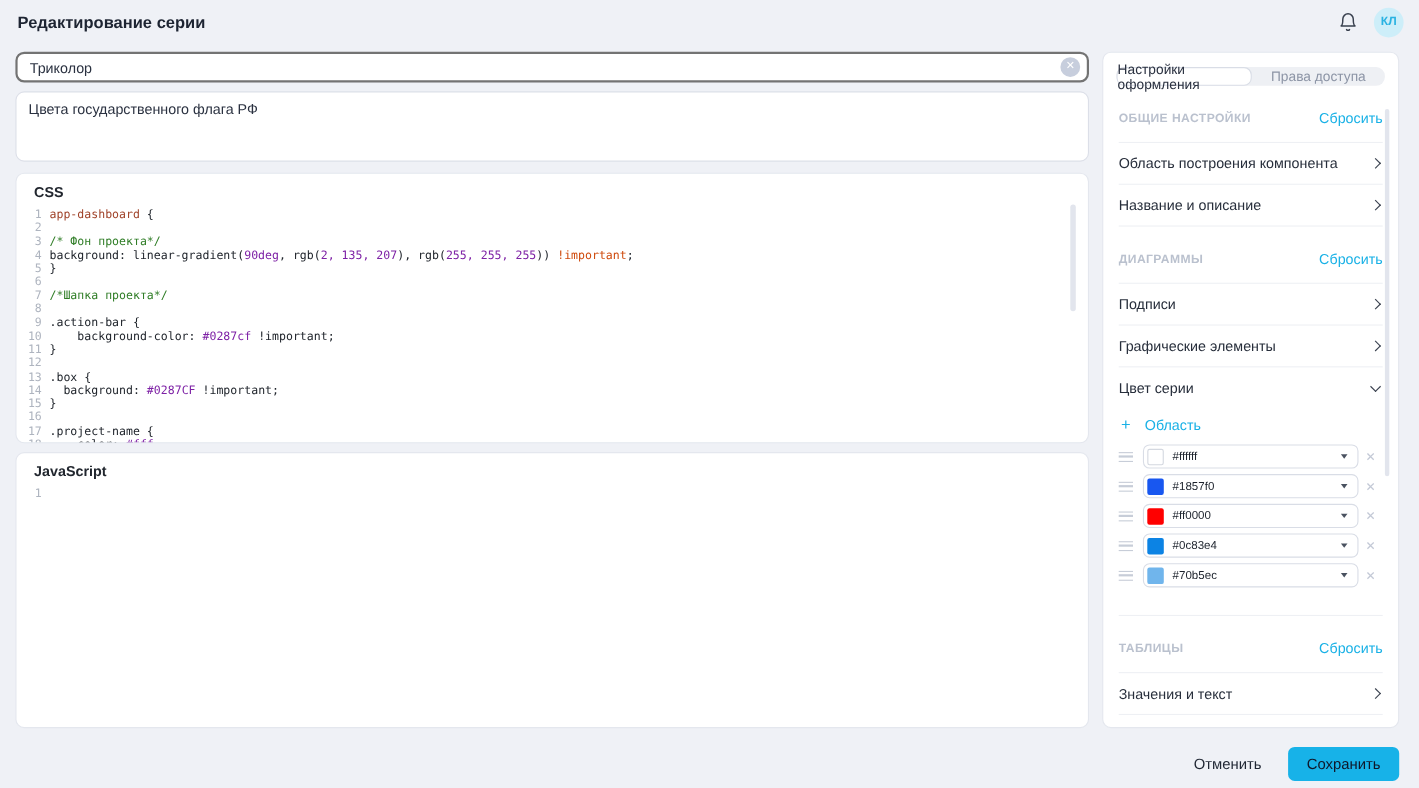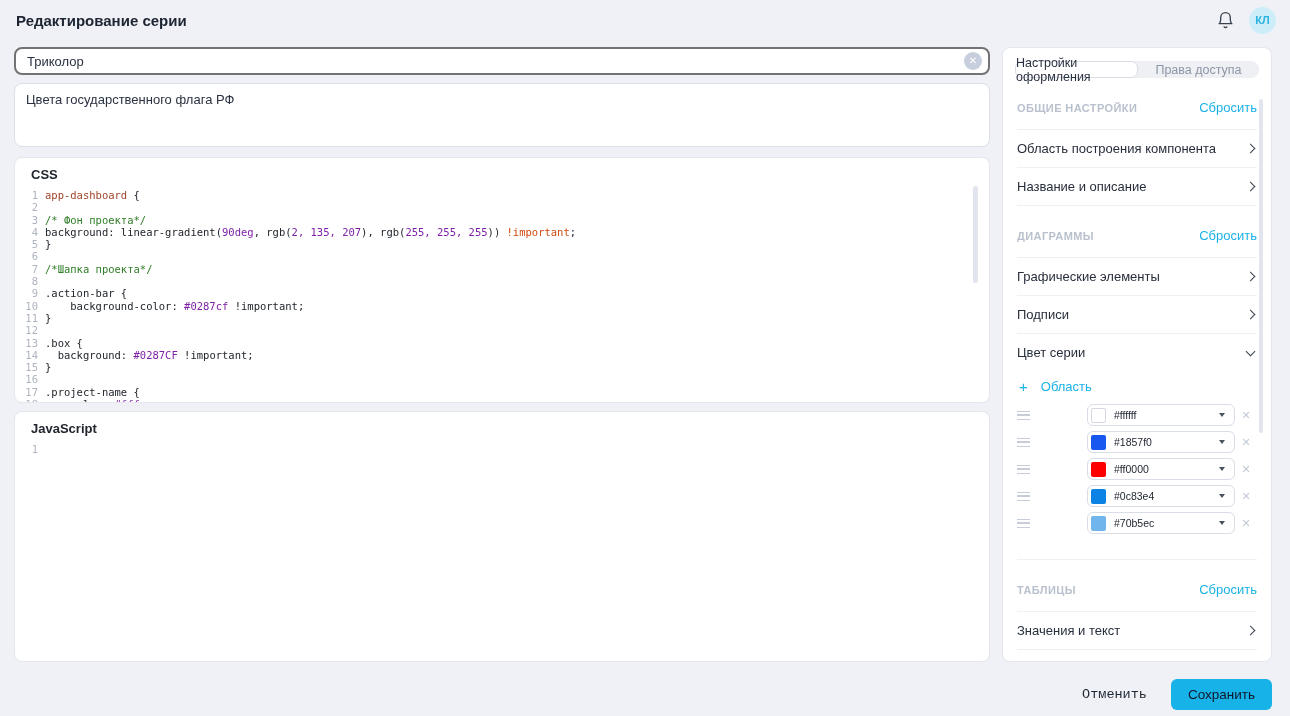--- a/index.html
+++ b/index.html
@@ -68,33 +68,33 @@
   .chev.right { transform:rotate(-45deg); }
   .chev.down  { transform:rotate(45deg); margin-top:-3px; }
   .add-row { display:flex; align-items:center; padding:6px 0 9px 2px; color:#19b1e6; cursor:pointer; }
   .add-plus { font-size:15px; margin-right:13px; }
   .add-lbl { font-size:13px; }
   .c-row { display:flex; align-items:center; margin-bottom:5px; height:22px; }
   .drag { width:13px; height:9px; border-top:1.5px solid #c7cdd8; border-bottom:1.5px solid #c7cdd8;
           position:relative; flex:none; margin-right:9px; cursor:grab; }
   .drag::after { content:""; position:absolute; left:0; right:0; top:2.8px; height:1.5px; background:#c7cdd8; }
   .c-select { flex:1; height:22px; border:1px solid #d9dde6; border-radius:6px; display:flex;
-              align-items:center; padding:0 9px 0 3px; cursor:pointer; background:#fff;margin-left:48px; }
+              align-items:center; padding:0 9px 0 3px; cursor:pointer; background:#fff; }
   .swatch { width:15px; height:15px; border-radius:2px; flex:none; }
   .swatch.light { border:1px solid #d4d8e0; }
   .c-hex { font-size:10.5px; color:#1c222c; margin-left:8px; flex:1; }
   .caret { width:0; height:0; border-left:3.5px solid transparent; border-right:3.5px solid transparent;
            border-top:4.5px solid #4a5260; flex:none; }
   .x-btn { width:22px; text-align:center; color:#c3c9d6; font-size:11px; flex:none; cursor:pointer; }
   .sp-row { height:21px; border-bottom:1px solid #eef0f4; }
   .side-scroll { right:8px; top:51px; width:4px; height:334px; }
   
   .footer { display:flex; align-items:center; justify-content:flex-end; padding:17px 18px 0; gap:24px; }
   .cancel-btn { font-size:13.5px; color:#1f2633; background:none; border:none; cursor:pointer;
-                font-family:Liberation Mono, monospace;margin-left:38px; }
+                font-family:Liberation Sans, sans-serif;margin-left:38px; }
   .save-btn { background:#17b2e8; color:#0f172a; border:none; border-radius:6px; height:31px; padding:0 17px;
               font-size:13.5px; font-family:"Liberation Sans",sans-serif; cursor:pointer; }
 </style>
 </head>
 <body>
 
 <div class="app-header">
   <span class="app-title">Редактирование серии</span>
   <div class="header-right">
     <svg class="bell" viewBox="0 0 24 24" fill="none" stroke="#39404e" stroke-width="1.7" stroke-linecap="round" stroke-linejoin="round">
@@ -162,25 +162,25 @@
         </div>
         <div class="i-row">
           <span>Название и описание</span>
           <span class="chev right"></span>
         </div>
         <div class="s-row">
           <span class="s-title">ДИАГРАММЫ</span>
           <span class="s-reset">Сбросить</span>
         </div>
         <div class="i-row">
+          <span>Подписи</span>
+          <span class="chev right"></span>
+        </div>
+        <div class="i-row">
           <span>Графические элементы</span>
-          <span class="chev right"></span>
-        </div>
-        <div class="i-row">
-          <span>Подписи</span>
           <span class="chev right"></span>
         </div>
         <div class="i-row noline">
           <span>Цвет серии</span>
           <span class="chev down"></span>
         </div>
         <div class="add-row">
           <span class="add-plus">+</span>
           <span class="add-lbl">Область</span>
         </div>

